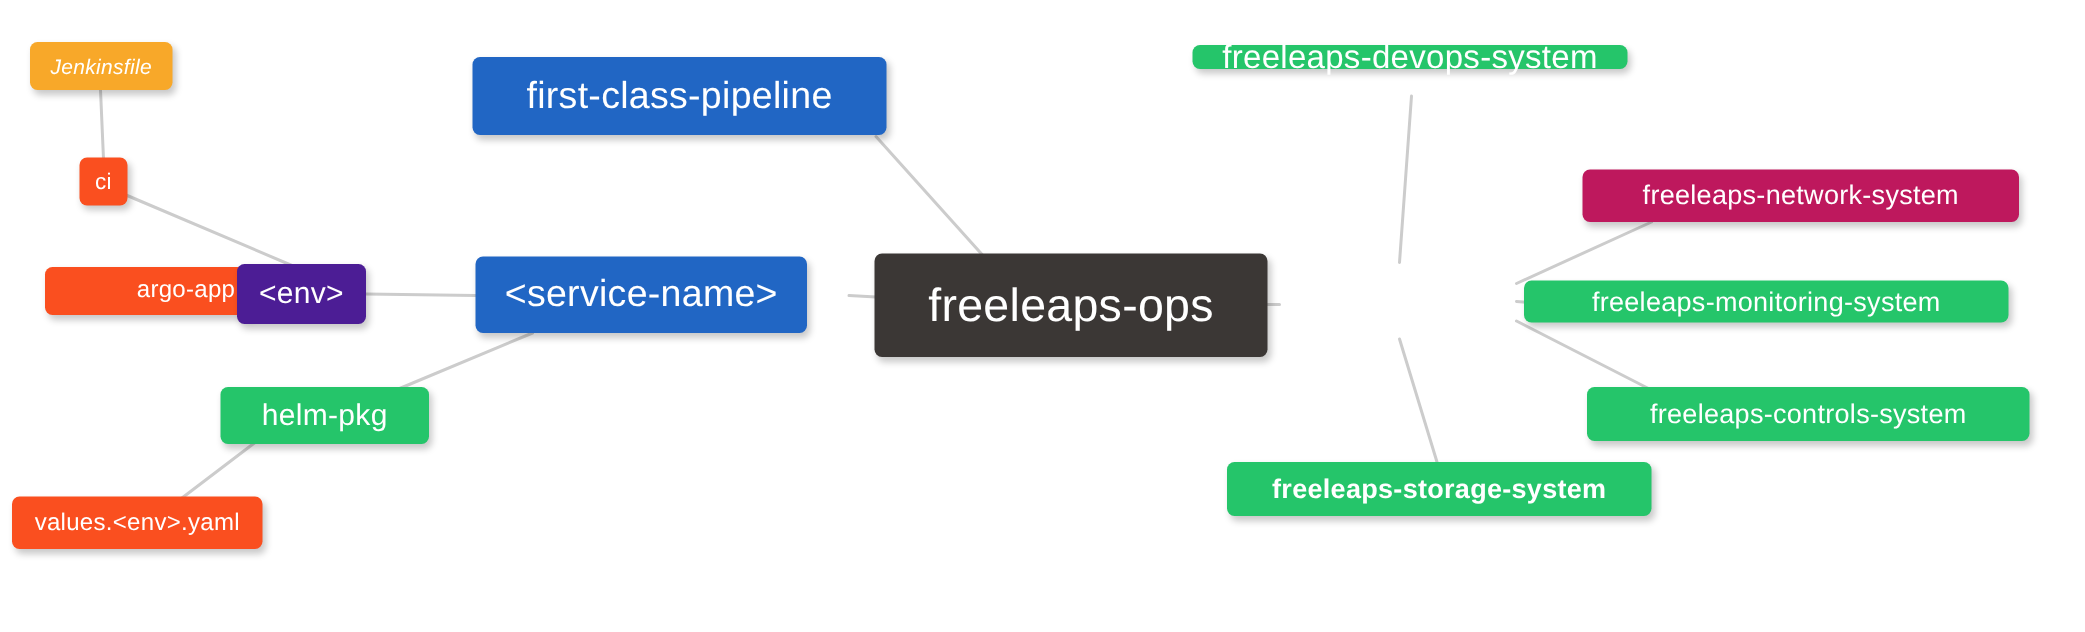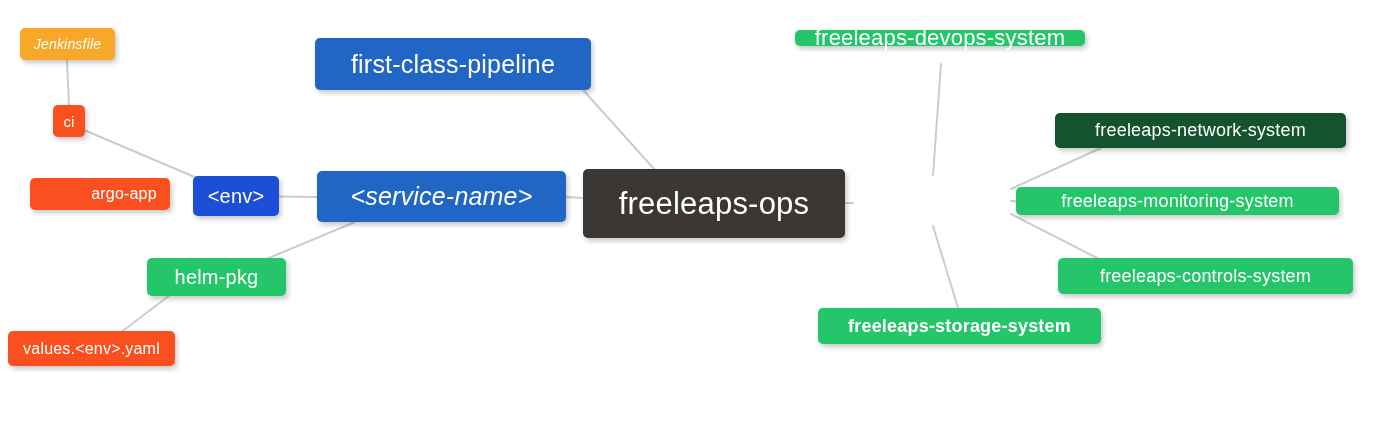--- a/index.html
+++ b/index.html
@@ -25,21 +25,21 @@
     letter-spacing:.2px;
   }
   
   .n-jenkinsfile {left:20px;  top:28px;  width:95px;  height:32px; font-size:14px;font-style:italic;}
   .n-ci          {left:53px;  top:105px; width:32px;  height:32px; font-size:15px;}
   .n-argo        {left:30px;  top:178px; width:92px;  height:32px; font-size:16px;}
   .n-env         {left:158px; top:176px; width:86px;  height:40px; font-size:20px;}
   .n-helm        {left:147px; top:258px; width:139px; height:38px; font-size:20px;}
   .n-values      {left:8px;   top:331px; width:167px; height:35px; font-size:16px;}
   .n-fcp         {left:315px; top:38px;  width:276px; height:52px; font-size:25px;}
-  .n-service     {left:317px; top:171px; width:249px; height:51px; font-size:25px;font-style:italic;}
+  .n-service     {left:317px; top:171px; width:221px; height:51px; font-size:25px;}
   .n-root        {left:583px; top:169px; width:262px; height:69px; font-size:31px;}
   .n-manifests   {left:852px; top:174px; width:159px; height:52px; font-size:25px;}
   .n-devops      {left:795px; top:30px;  width:290px; height:16px; font-size:22px;}
   .n-network     {left:1055px;top:113px; width:291px; height:35px; font-size:18px;}
   .n-monitoring  {left:1016px;top:187px; width:323px; height:28px; font-size:18px;}
   .n-controls    {left:1058px;top:258px; width:295px; height:36px; font-size:18px;}
   .n-storage     {left:818px; top:308px; width:283px; height:36px; font-size:18px;}
 </style>
 </head>
 <body>
@@ -59,25 +59,25 @@
     <line class="edge" x1="933" y1="175" x2="941" y2="64" stroke="#cccccc"></line>
     <line class="edge" x1="1011" y1="189" x2="1101" y2="148" stroke="#cccccc"></line>
     <line class="edge" x1="1011" y1="201" x2="1049" y2="204" stroke="#cccccc"></line>
     <line class="edge" x1="1011" y1="214" x2="1099" y2="259" stroke="#cccccc"></line>
     <line class="edge" x1="933" y1="226" x2="958" y2="308" stroke="#cccccc"></line>
   </svg>
 
   <div class="node n-jenkinsfile" style="background: rgb(248, 168, 41);">Jenkinsfile</div>
   <div class="node n-ci" style="background: rgb(250, 79, 31);">ci</div>
   <div class="node n-argo" style="background: rgb(250, 79, 31); padding-left: 48px;">argo-app</div>
-  <div class="node n-env" style="background: #1d4ed8; margin-left: 35px;">&lt;env&gt;</div>
+  <div class="node n-env" style="background: #4c1d95;">&lt;env&gt;</div>
   <div class="node n-helm" style="background: rgb(37, 197, 106);">helm-pkg</div>
   <div class="node n-values" style="background: rgb(250, 79, 31);">values.&lt;env&gt;.yaml</div>
   <div class="node n-fcp" style="background: rgb(33, 102, 196);">first-class-pipeline</div>
   <div class="node n-service" style="background: rgb(33, 102, 196);">&lt;service-name&gt;</div>
   <div class="node n-root" style="background: rgb(59, 55, 53);">freeleaps-ops</div>
   <div class="node n-devops" style="background: rgb(37, 197, 106);">freeleaps-devops-system</div>
-  <div class="node n-network" style="background: #14532d;">freeleaps-network-system</div>
+  <div class="node n-network" style="background: #be185d;">freeleaps-network-system</div>
   <div class="node n-monitoring" style="background: rgb(37, 197, 106);">freeleaps-monitoring-system</div>
   <div class="node n-controls" style="background: rgb(37, 197, 106);">freeleaps-controls-system</div>
   <div class="node n-storage" style="background: rgb(37, 197, 106); font-weight: bold;">freeleaps-storage-system</div>
 
 </div>
 
 </body></html>

